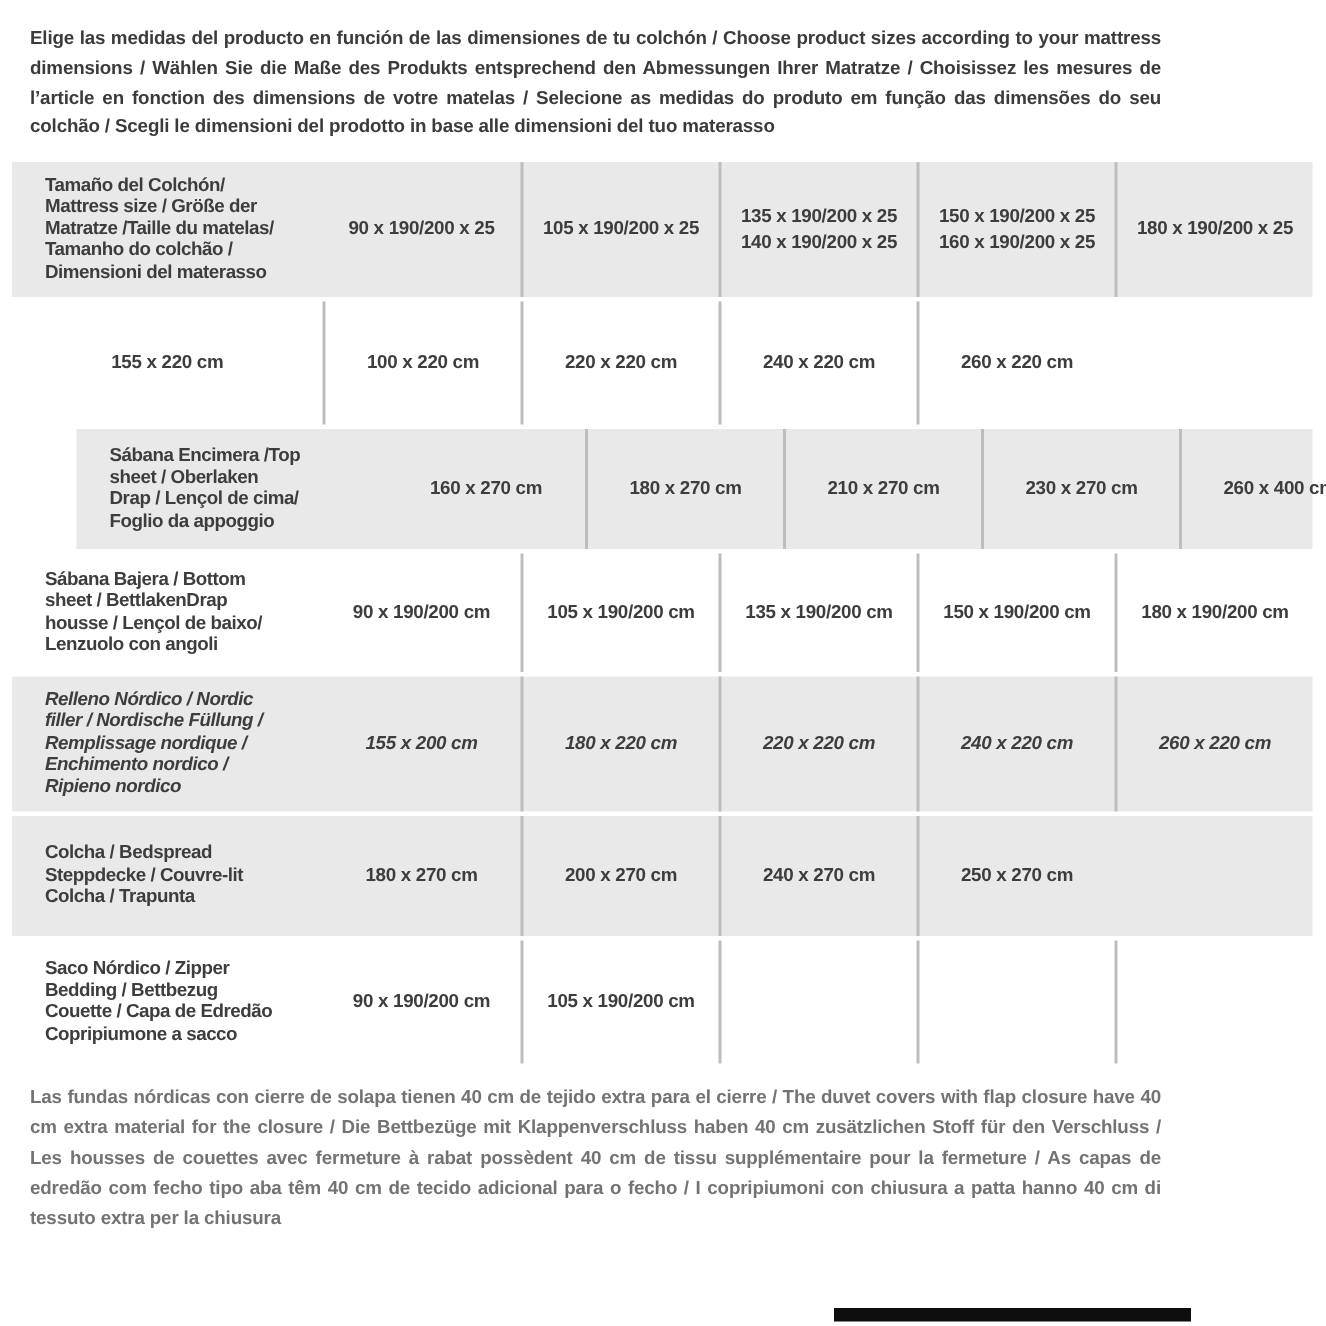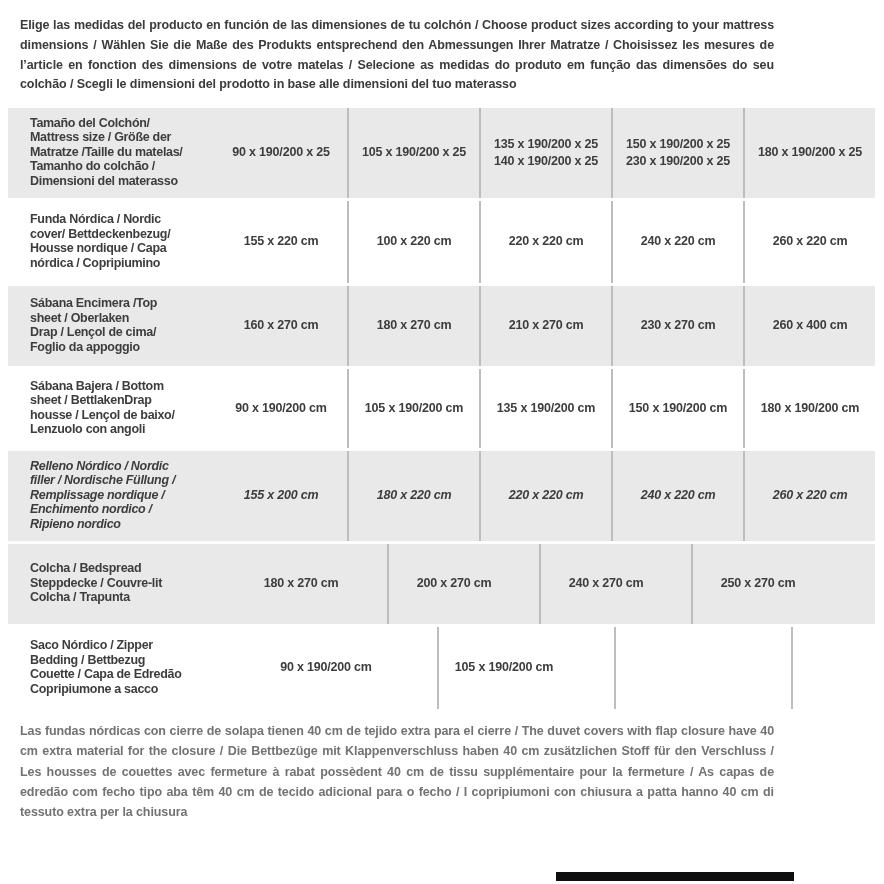--- a/index.html
+++ b/index.html
@@ -54,26 +54,26 @@
     justify-content: center;
     text-align: center;
     font-size: 12.5px;
     line-height: 1.4;
     letter-spacing: -0.2px;
   }
   .cell.value.sep { border-left: 2px solid #bdbdbd; }
   
   .trow.r0 { min-height: 90px; }
   .trow.r1 { min-height: 82px; }
-  .trow.r2 { min-height: 80px; }
+  .trow.r2 { min-height: 80px; margin-left: 43px; }
   .trow.r3 { min-height: 79px; }
   .trow.r4 { min-height: 90px; font-style: italic; }
   .trow.r5 { min-height: 71px; }
-  .trow.r6 { min-height: 80px; gap: 20px; }
-  .trow.r7 { min-height: 82px; gap: 45px; }
+  .trow.r6 { min-height: 80px; }
+  .trow.r7 { min-height: 82px; }
   .footnote {
     margin-top: 12px;
     font-size: 12.5px;
     font-weight: bold;
     line-height: 1.62;
     text-align: justify;
     letter-spacing: -0.1px;
     color: #737373;
   }
   .bottom-bar {
@@ -97,28 +97,24 @@
         <div class="cell label">Tamaño del Colchón/
 Mattress size / Größe der
 Matratze /Taille du matelas/
 Tamanho do colchão /
 Dimensioni del materasso</div>
         <div class="cell value col0">90 x 190/200 x 25</div>
         <div class="cell value col1 sep">105 x 190/200 x 25</div>
         <div class="cell value col2 sep">135 x 190/200 x 25
 140 x 190/200 x 25</div>
         <div class="cell value col3 sep">150 x 190/200 x 25
-230 x 190/200 x 25</div>
+160 x 190/200 x 25</div>
         <div class="cell value col4 sep">180 x 190/200 x 25</div>
       </div>
       <div class="trow r1 white">
-        <div class="cell label">Funda Nórdica /  Nordic
-cover/ Bettdeckenbezug/
-Housse nordique  / Capa
-nórdica / Copripiumino</div>
         <div class="cell value col0">155 x 220 cm</div>
         <div class="cell value col1 sep">100 x 220 cm</div>
         <div class="cell value col2 sep">220 x 220 cm</div>
         <div class="cell value col3 sep">240 x 220 cm</div>
         <div class="cell value col4 sep">260 x 220 cm</div>
       </div>
       <div class="trow r2 gray">
         <div class="cell label">Sábana Encimera /Top
 sheet / Oberlaken
 Drap / Lençol de cima/

